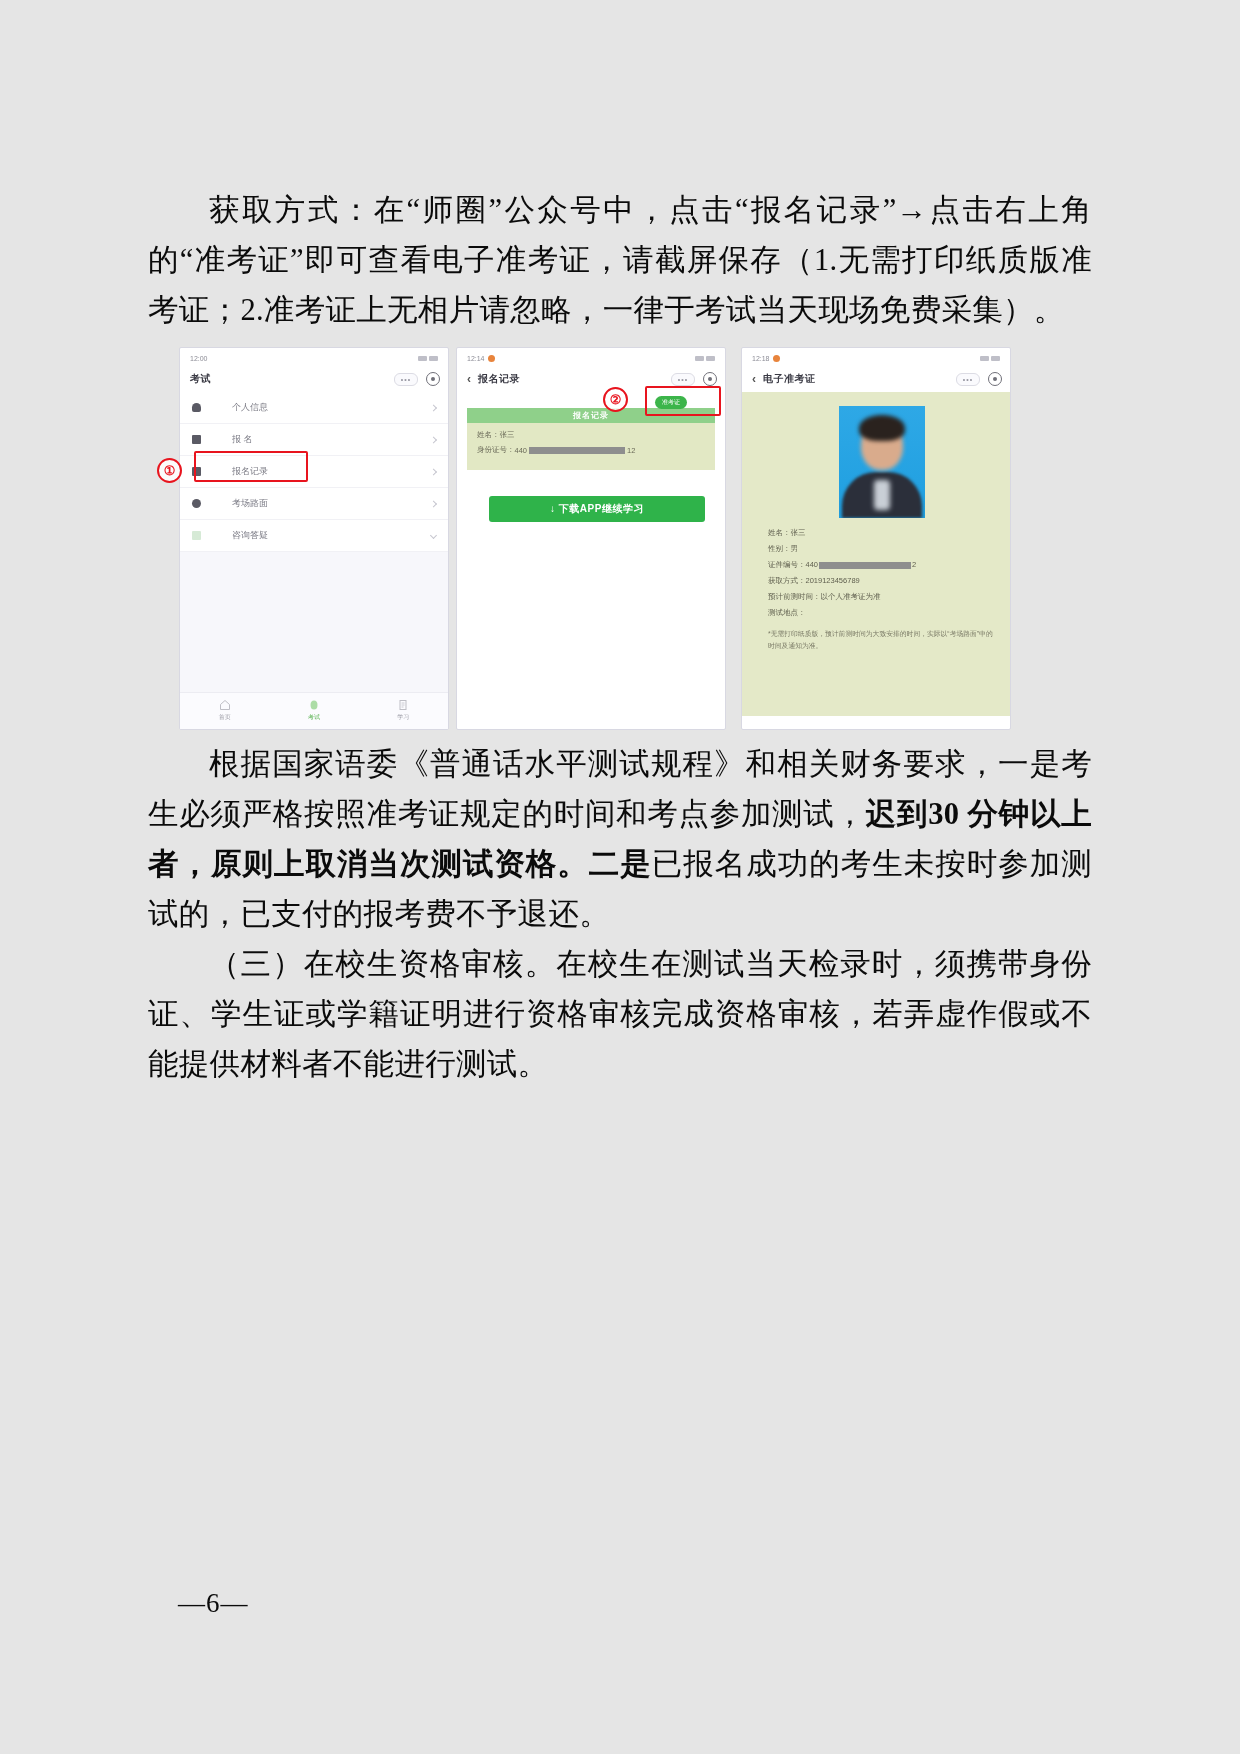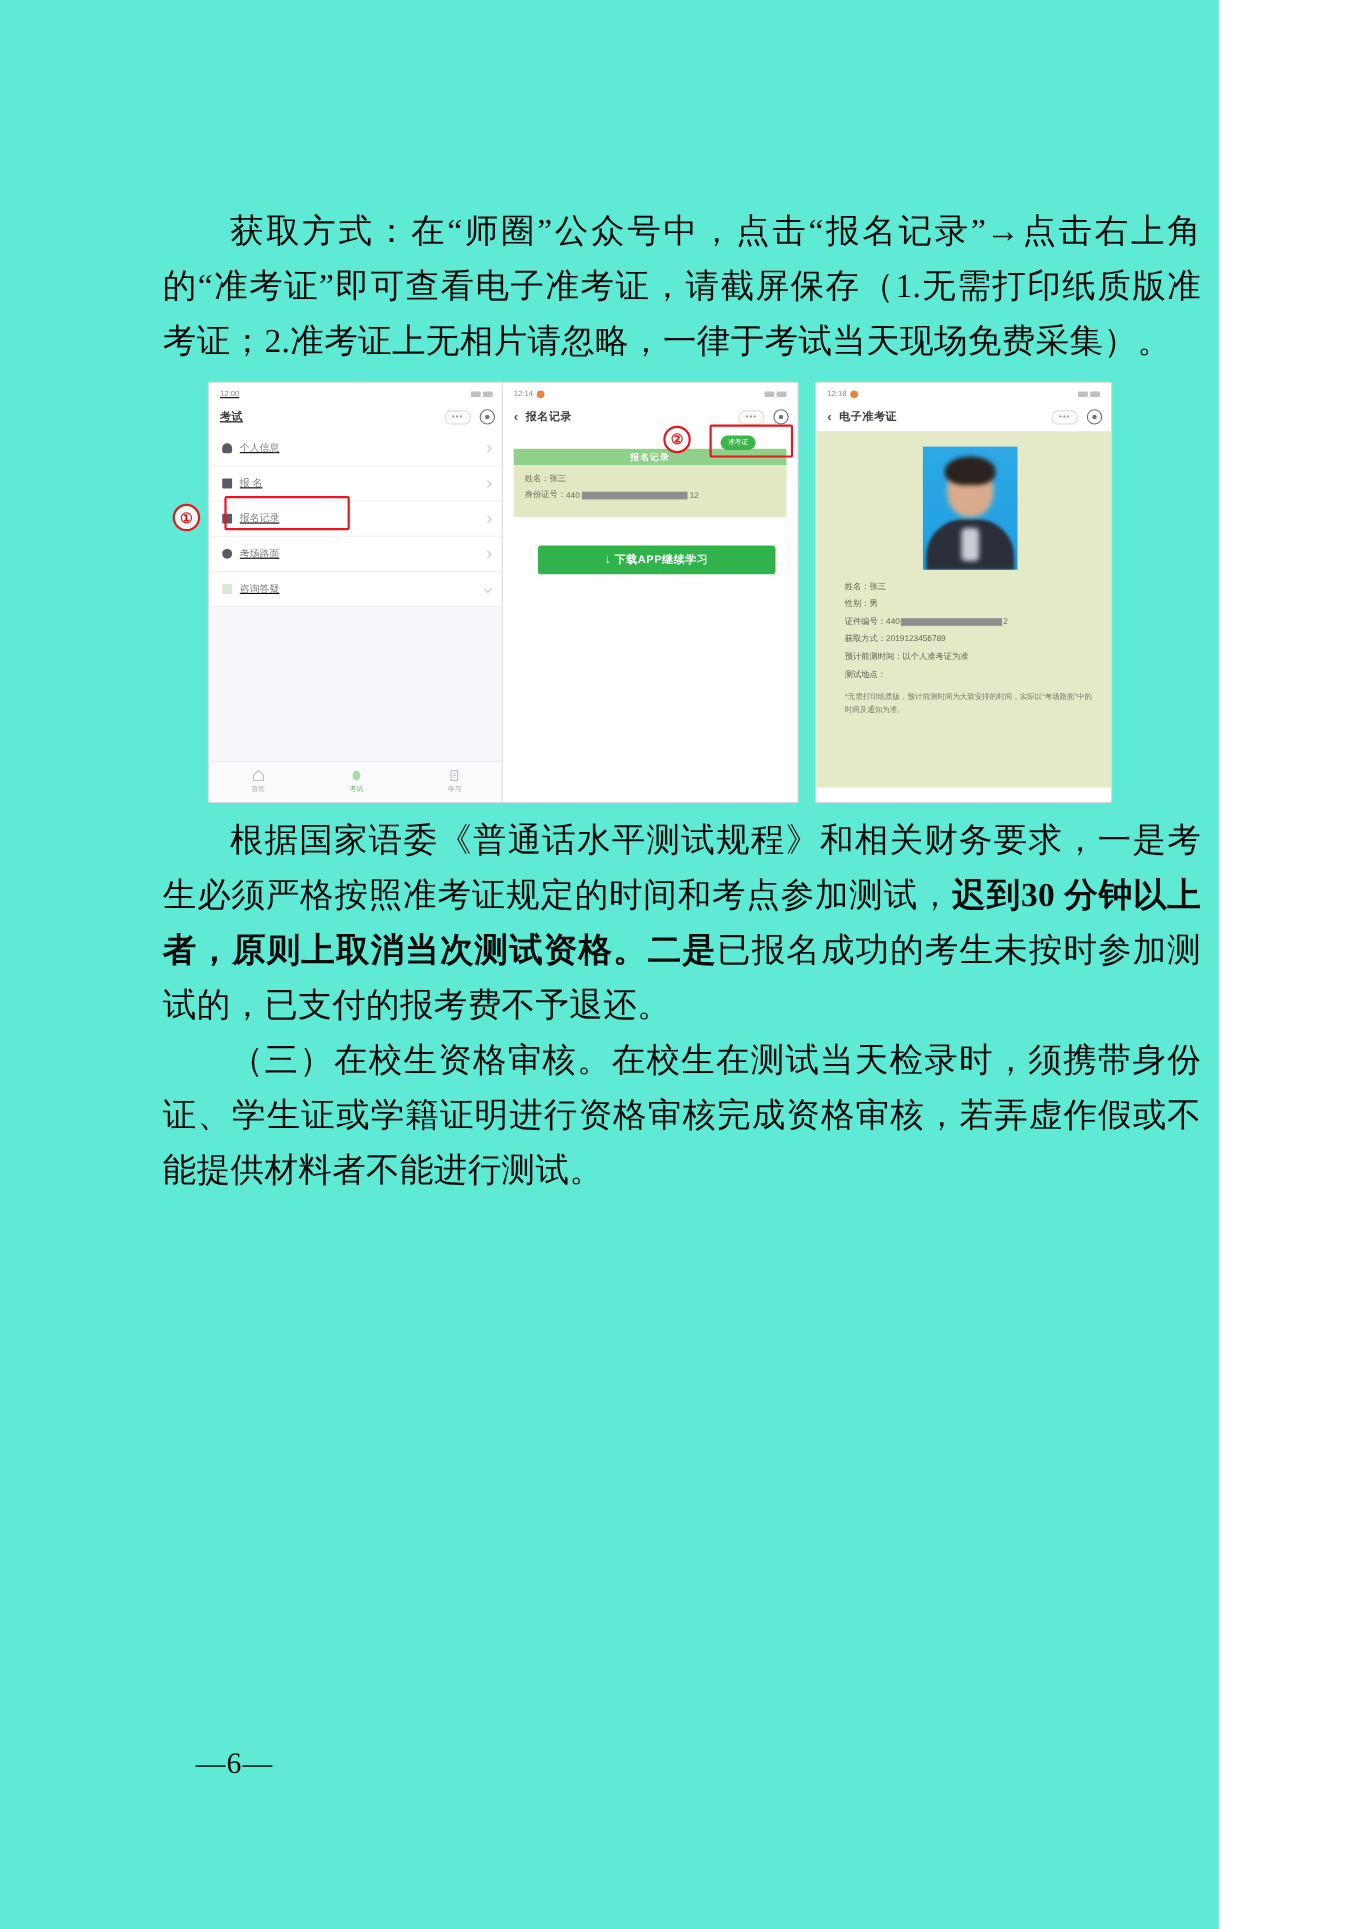--- a/index.html
+++ b/index.html
@@ -5,23 +5,23 @@
   html, body {
     margin: 0;
     padding: 0;
     background: #ffffff;
   }
   body {
     font-family: "Liberation Serif", "DejaVu Serif", serif;
   }
   .page {
     position: relative;
-    width: 1108px;
+    width: 1240px;
     height: 1754px;
-    background: #5eead4;
+    background: #e5e5e5;
     overflow: hidden;
   }
   .content {
     position: absolute;
     left: 148px;
     top: 185px;
     width: 944px;
   }
   .para {
     font-size: 30.5px;
@@ -66,21 +66,21 @@
     top: 0;
     width: 270px;
     height: 383px;
     background: #ffffff;
     border: 1px solid #d8d8e2;
     border-radius: 2px;
     overflow: hidden;
     box-sizing: border-box;
     font-family: "Liberation Sans", sans-serif;
   }
-  #phone1 { left: 41px; text-decoration: underline; }
+  #phone1 { left: 31px; }
   #phone2 { left: 308px; }
   #phone3 { left: 593px; }
 
   .statusbar {
     height: 16px;
     display: flex;
     align-items: center;
     justify-content: space-between;
     padding: 2px 10px 0 10px;
     font-size: 7px;
@@ -133,20 +133,21 @@
   .list { background:#fff; }
   .list-row {
     height: 31px;
     display: flex;
     align-items: center;
     padding: 0 12px;
     font-size: 9px;
     color: #7b7b85;
     border-bottom: 1px solid #f1f1f5;
     position: relative;
+    gap: 24px;
   }
   .list-row .ic {
     width: 9px; height: 9px; margin-right: 7px;
     background: #5a5a64; border-radius: 1px; flex: none;
   }
   .list-row .ic.person { border-radius: 50% 50% 2px 2px; }
   .list-row .ic.circle { border-radius: 50%; }
   .list-row .ic.faint { background:#d6ead6; }
   .chev {
     position:absolute; right: 12px; top:50%;

